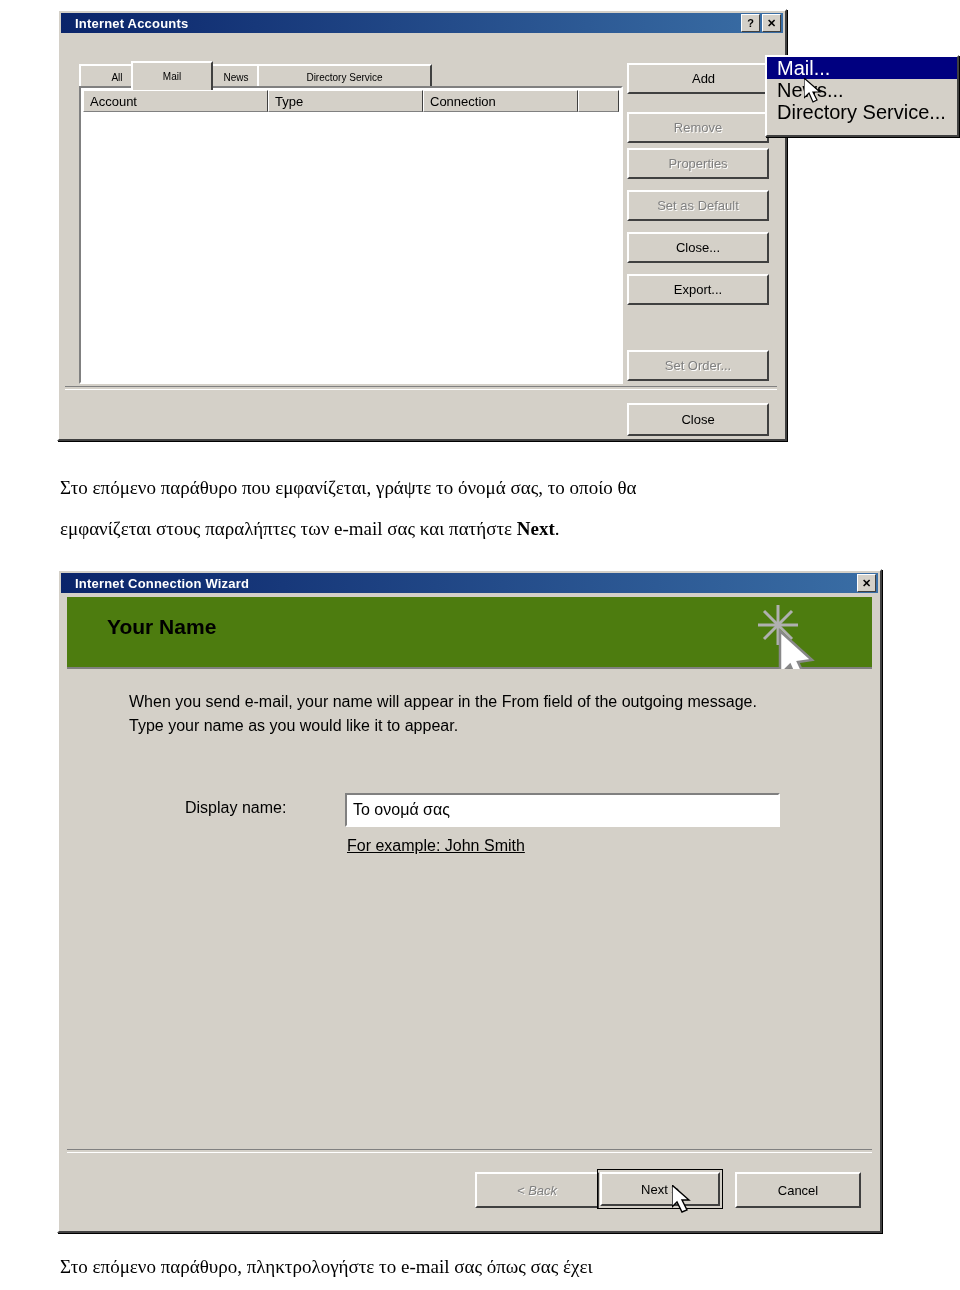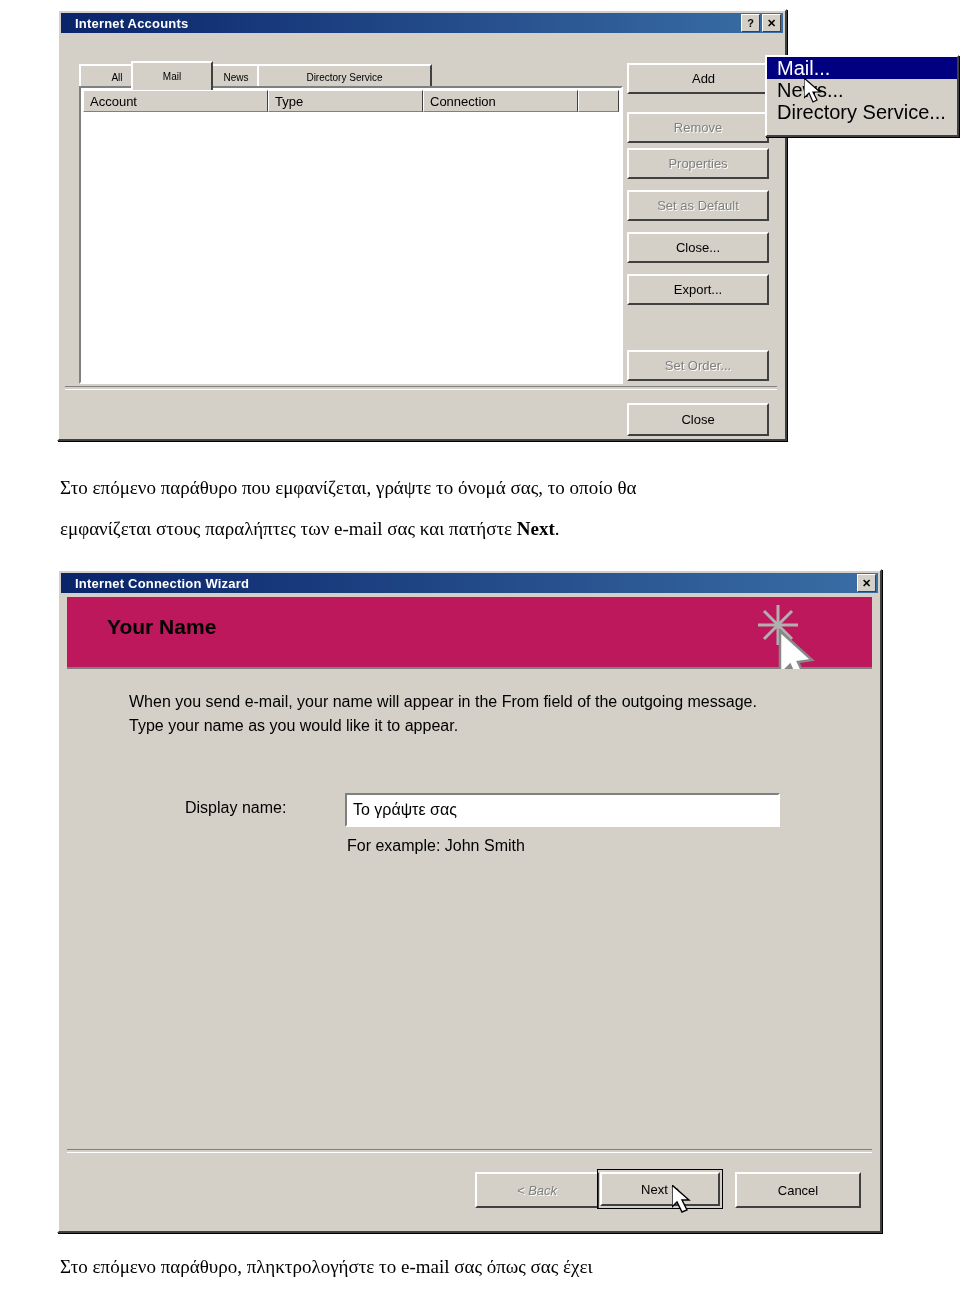--- a/index.html
+++ b/index.html
@@ -90,21 +90,21 @@
 
   
   .para{
     position:absolute;font-family:Liberation Serif, serif;
     font-size:19px;color:#000;line-height:30px;
   }
 
   
   #dlg2{left:57px;top:569px;width:821px;height:660px;}
   .wiz-head{
-    position:absolute;left:8px;top:26px;right:8px;height:70px;background:#be185d;
+    position:absolute;left:8px;top:26px;right:8px;height:70px;background:#4d7c0f;
     border-bottom:2px solid #808080;
   }
   .wiz-title{
     position:absolute;left:40px;top:18px;font-size:21px;font-weight:bold;color:#000;
     font-family:"Liberation Sans", sans-serif;
   }
   .wiz-body{position:absolute;left:8px;top:98px;right:8px;bottom:80px;background:#d4d0c8;}
   .wiz-text{
     position:absolute;font-size:16px;color:#000;font-family:"Liberation Sans", sans-serif;
   }
@@ -199,22 +199,22 @@
         </g>
         <polygon points="48,30 48,74 58,64 65,80 73,76 66,61 80,59" fill="#ffffff" stroke="#888888" stroke-width="2.5"></polygon>
       </svg>
     </div>
 
     <div class="wiz-body">
       <div class="wiz-text" style="left:62px;top:24px;">When you send e-mail, your name will appear in the From field of the outgoing message.</div>
       <div class="wiz-text" style="left:62px;top:48px;">Type your name as you would like it to appear.</div>
 
       <div class="wiz-text" style="left:118px;top:130px;">Display name:</div>
-      <div class="field" style="left:278px;top:124px;width:425px;">Το γράψτε σας</div>
-      <div class="wiz-text" style="left:280px;top:168px;">For example: John Smith</div>
+      <div class="field" style="left:278px;top:124px;width:425px;">Το ονομά σας</div>
+      <div class="wiz-text" style="left:280px;top:168px;text-decoration:underline;">For example: John Smith</div>
     </div>
 
     <div class="sep" style="left:8px;top:578px;width:805px;"></div>
 
     <div class="btn disabled" style="left:416px;top:601px;width:120px;height:32px;font-style:italic;">&lt; Back</div>
     <div class="defaultbtn" style="left:538px;top:598px;width:124px;height:38px;">
       <div class="btn" style="left:2px;top:2px;right:2px;bottom:2px;width:auto;height:auto;">Next &gt;</div>
     </div>
     <div class="btn" style="left:676px;top:601px;width:122px;height:32px;">Cancel</div>
   </div>

